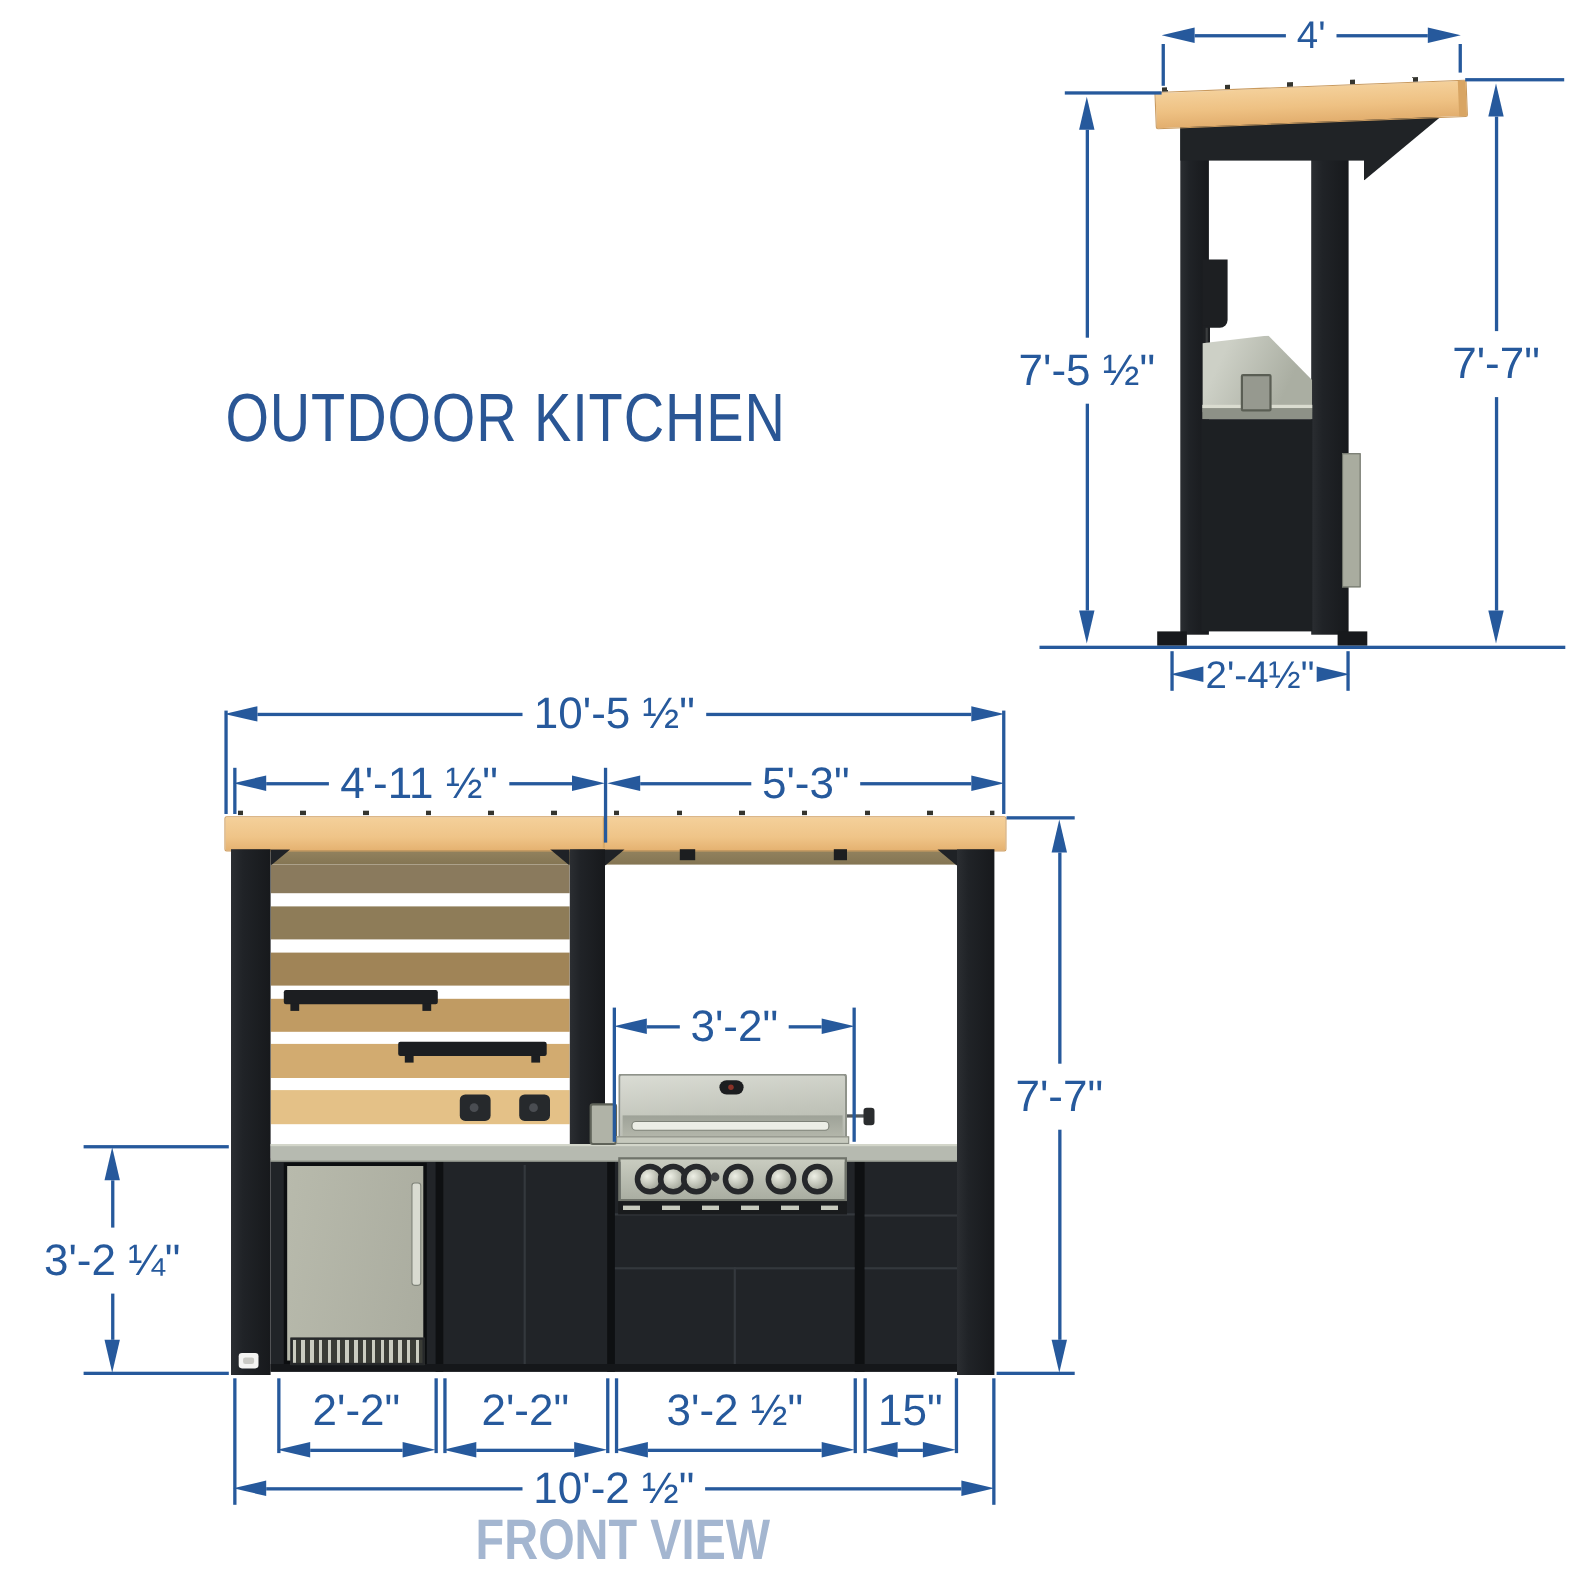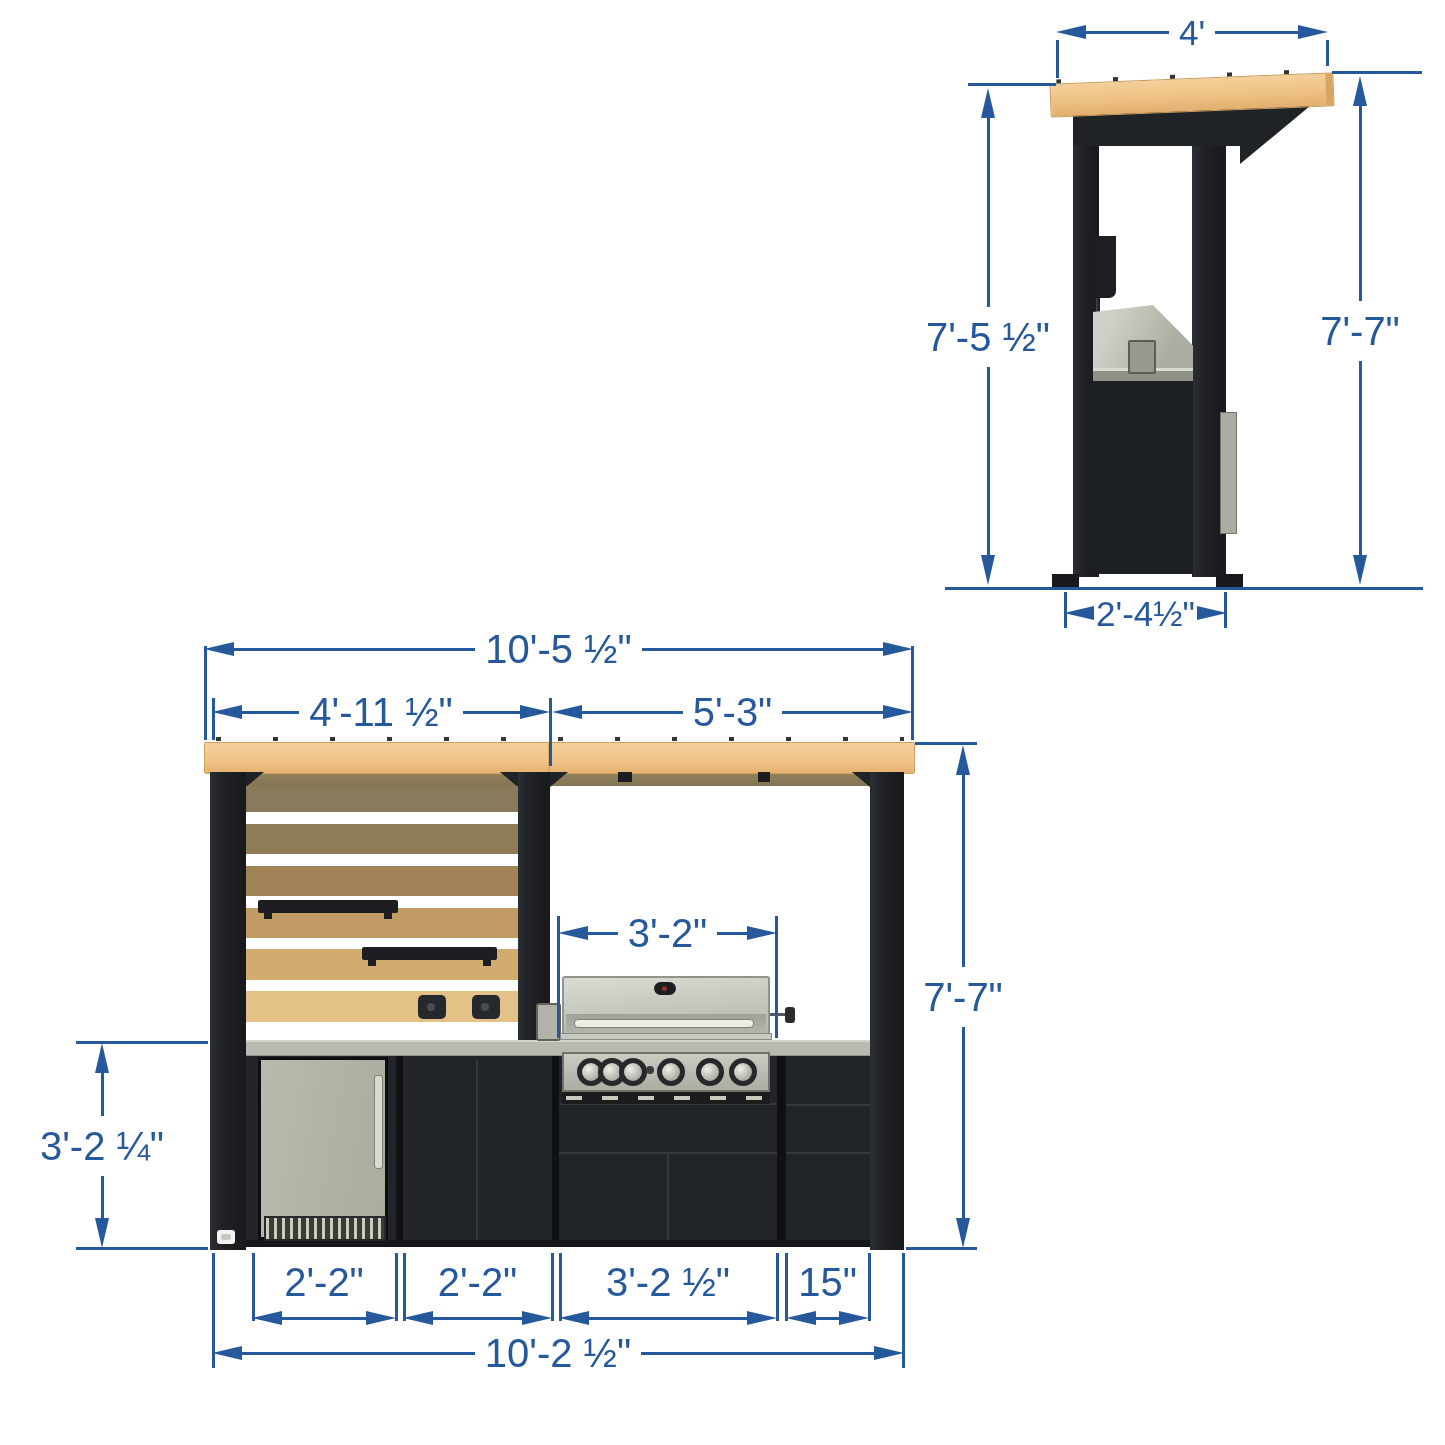--- a/index.html
+++ b/index.html
@@ -69,20 +69,21 @@
   .seam-h{position:absolute;background:#0e1012;}
   .dots{position:absolute;height:4px;z-index:3;
         background-image:repeating-linear-gradient(90deg,#35352f 0 5px,transparent 5px 57px);}
 </style>
 </head>
 <body>
 
 <div class="canvas">
 
   <div class="title-block">
+    <div><span class="title-sub">OUTDOOR KITCHEN</span></div>
   </div>
 
   <div class="abs" style="left:1050px;top:78px;width:282px;height:32px;transform:rotate(-2.3deg);
               background:linear-gradient(180deg,#f4d09a 0%,#eec183 55%,#e2ae6e 100%);
               border:1px solid #c99a5e;border-radius:2px;z-index:2;">
     <div class="dots" style="left:6px;top:-5px;width:268px;"></div>
     <div class="abs" style="right:0;top:0;width:7px;height:100%;background:#d8a563;"></div>
   </div>
 
   <div class="abs" style="left:1073px;top:106px;width:167px;height:40px;background:#202326;z-index:1;"></div>
@@ -338,14 +339,17 @@
   </div>
 
   <div class="dim" style="left:212px;top:1332px;width:692px;height:42px;">
     <div class="ah-l"></div>
       <div class="seg"></div>
     <span class="txt">10'-2 ½"</span>
     <div class="seg"></div>
       <div class="ah-r"></div>
   </div>
 
+  <div class="view-label" style="left:366px;top:1374px;width:400px;">
+    <span>FRONT VIEW</span>
+  </div>
 
 </div>
 
 </body></html>

